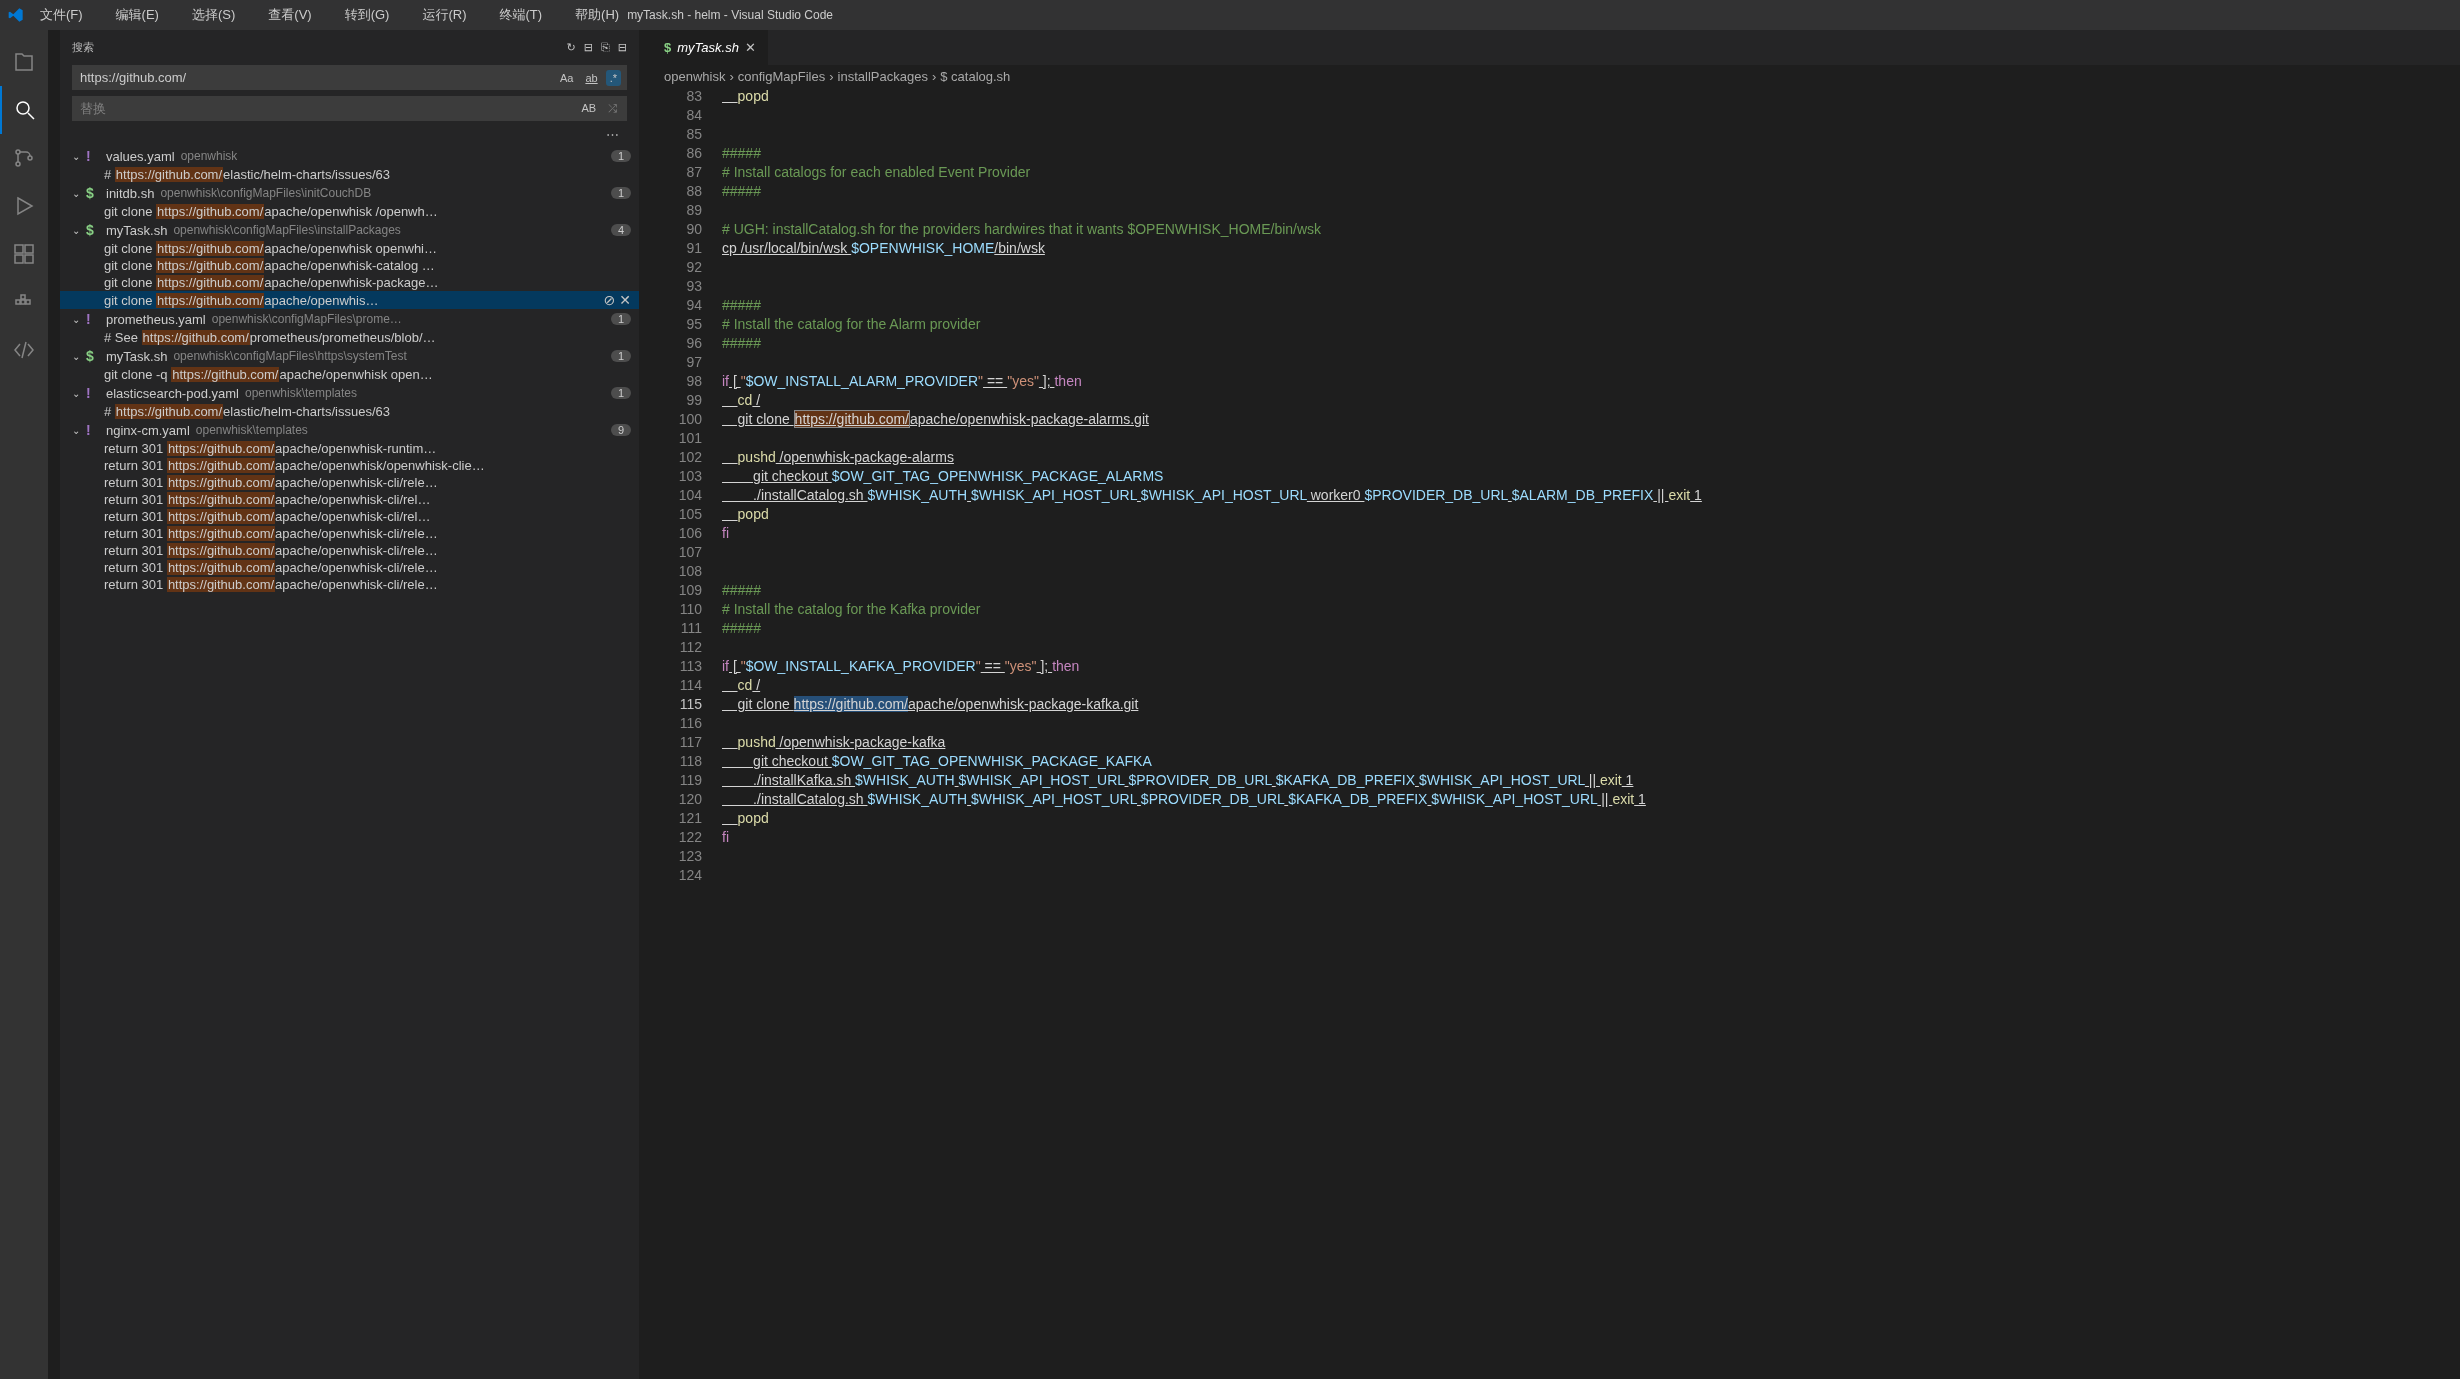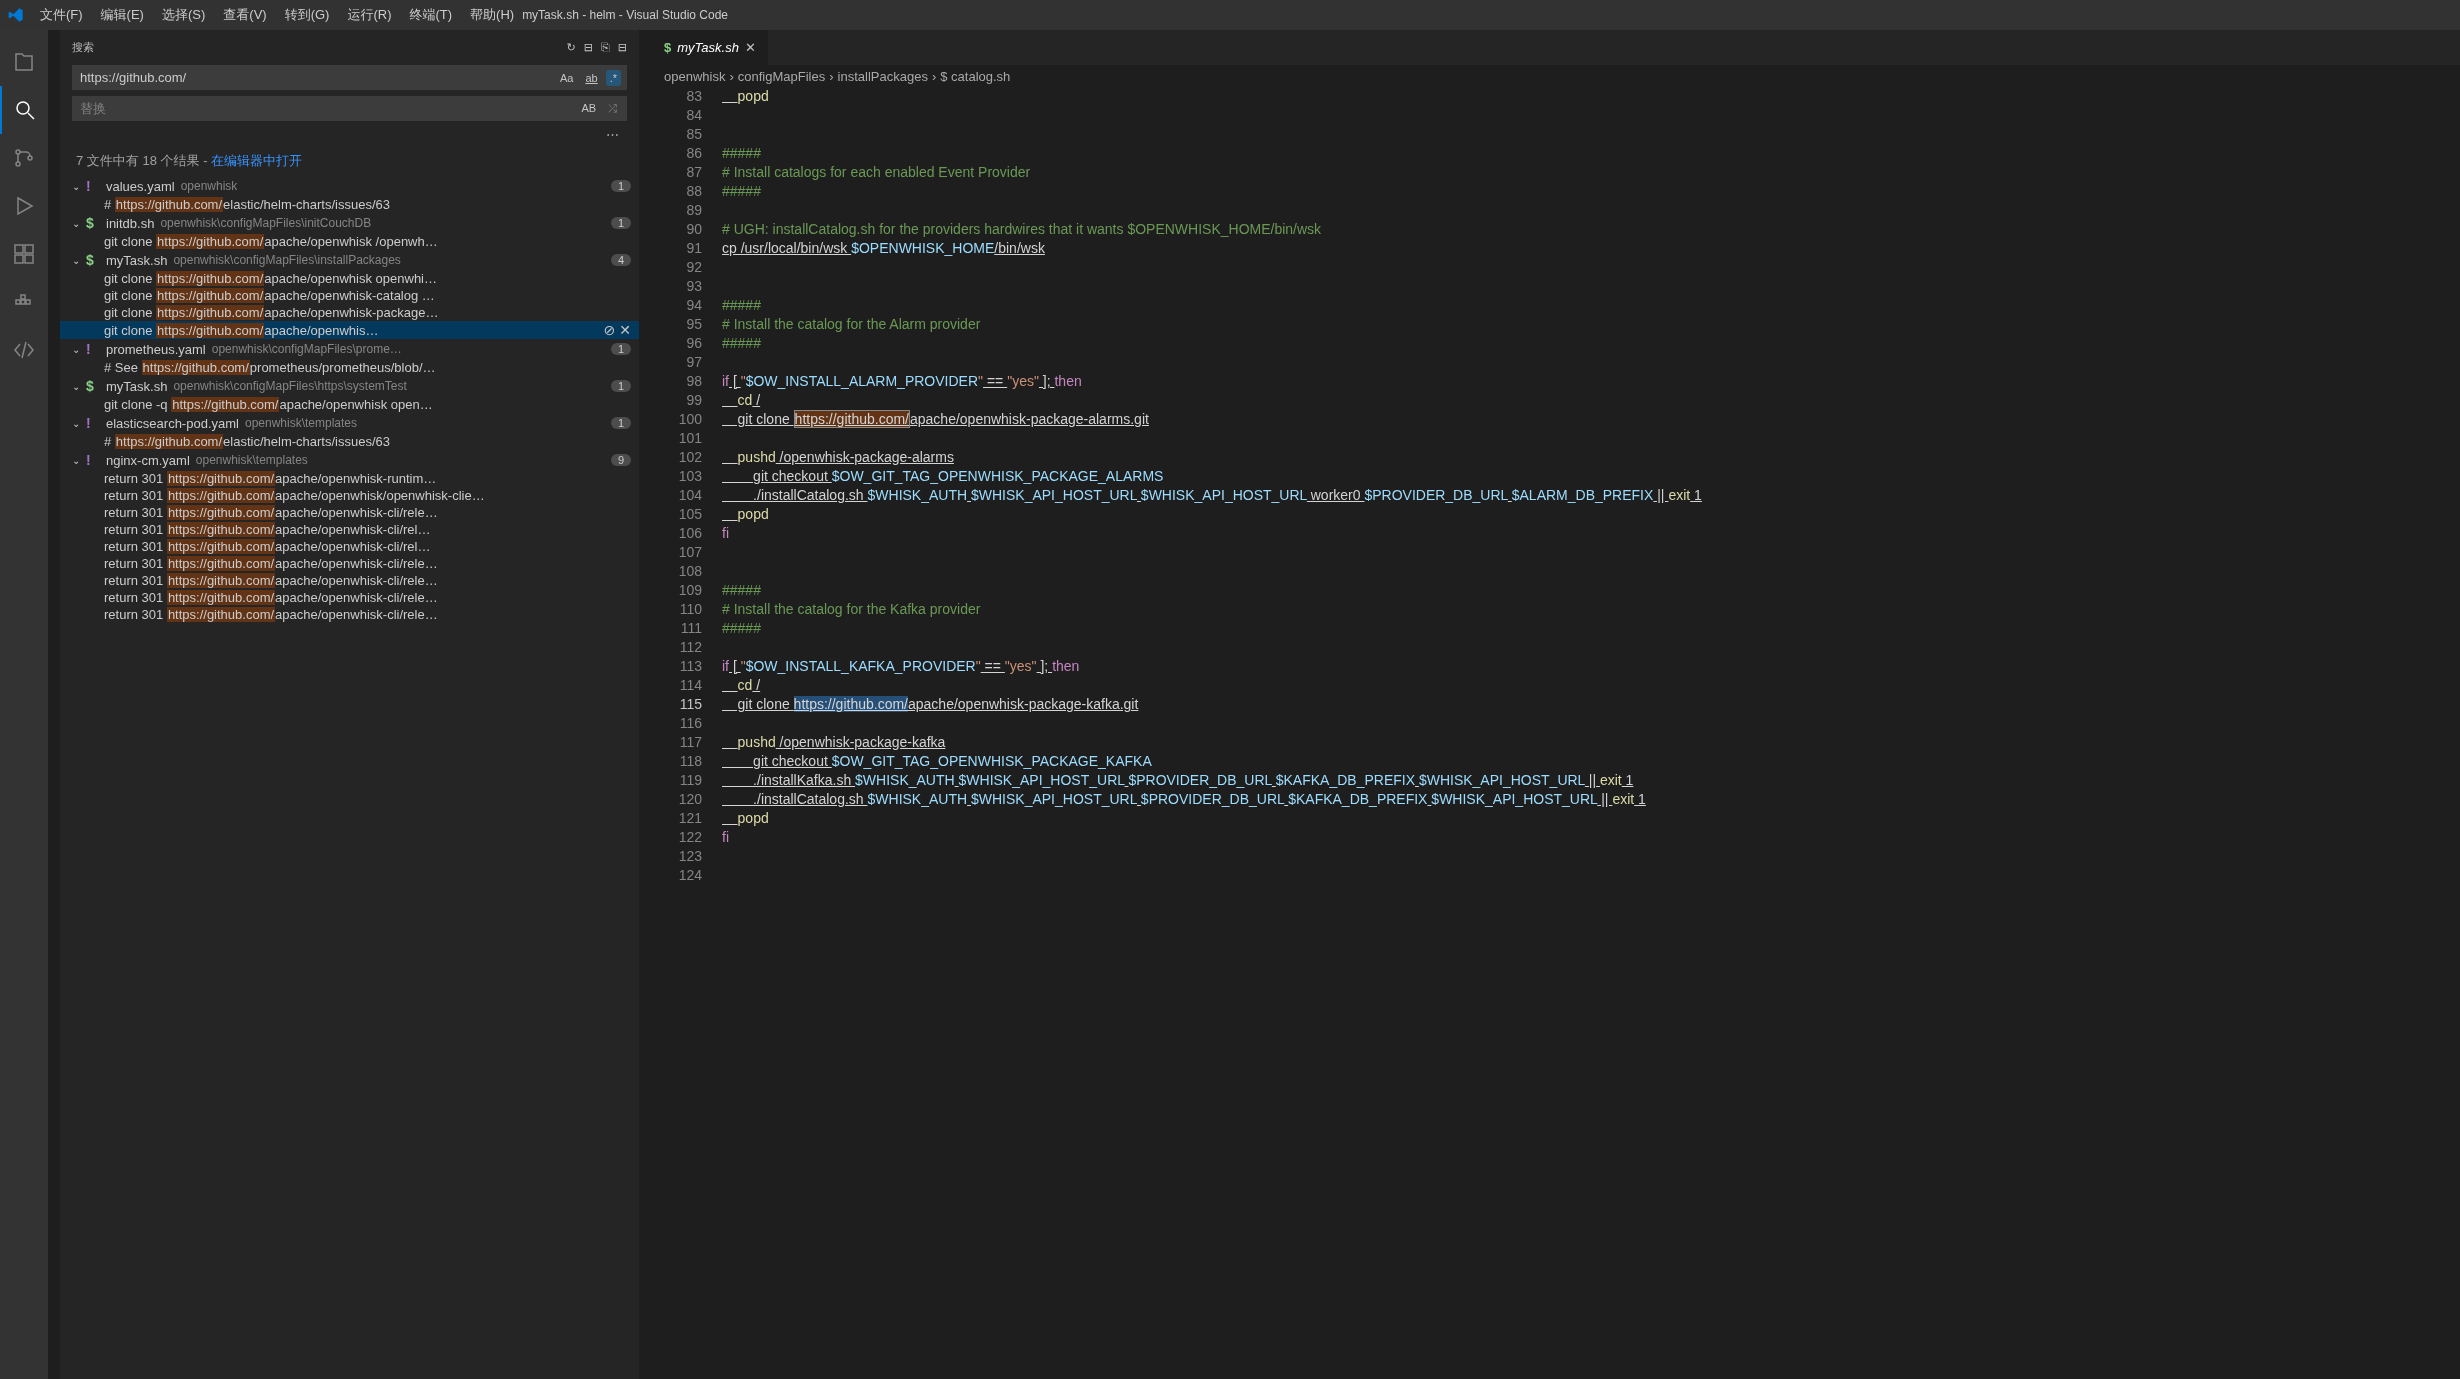--- a/index.html
+++ b/index.html
@@ -1,21 +1,21 @@
 <!DOCTYPE html>
 <html><head>
 <meta charset="utf-8">
 <style>
 * { margin: 0; padding: 0; box-sizing: border-box; font-family: "Segoe UI", "Microsoft YaHei", sans-serif; }
 body { background: #1e1e1e; color: #cccccc; font-size: 13px; overflow: hidden; width: 2460px; height: 1379px; }
 
 
 .titlebar { height: 30px; background: #323233; display: flex; align-items: center; padding: 0 8px; }
 .vscode-logo { width: 16px; height: 16px; margin-right: 8px; }
-.menubar { display: flex; gap: 2px; }
+.menubar { display: flex; gap: 17px; }
 .menu-item { padding: 4px 8px; cursor: pointer; color: #cccccc; }
 .title-center { flex: 1; text-align: left; color: #cccccc; font-size: 12px; }
 
 
 .main { display: flex; height: calc(1379px - 30px); gap: 12px; }
 
 
 .activitybar { width: 48px; background: #333333; display: flex; flex-direction: column; align-items: center; padding-top: 8px; }
 .activity-item { width: 48px; height: 48px; display: flex; align-items: center; justify-content: center; cursor: pointer; position: relative; }
 .activity-item.active { border-left: 2px solid #0078d4; }
@@ -180,23 +180,20 @@
       </div>
       <div class="search-row replace-row">
         <input placeholder="替换" style="">
         <div class="search-opts">
           <span class="search-opt">AB</span>
           <span class="search-opt" style="opacity:.5">⤮</span>
         </div>
       </div>
     </div>
     <div class="more-dots">⋯</div>
-    <div class="results-summary">
-      <span>7 文件中有 18 个结果 - </span><a>在编辑器中打开</a>
-    </div>
     <div class="search-results" id="search-results">
         <div class="result-file">
           <span class="twistie">⌄</span>
     <span class="file-icon ">!</span>
     <span class="file-name">values.yaml</span>
     <span class="file-path">openwhisk</span>
     <span class="badge">1</span>
         </div>
         <div class="result-line">
           <span># <span class="hl">https://github.com/</span>elastic/helm-charts/issues/63</span>

